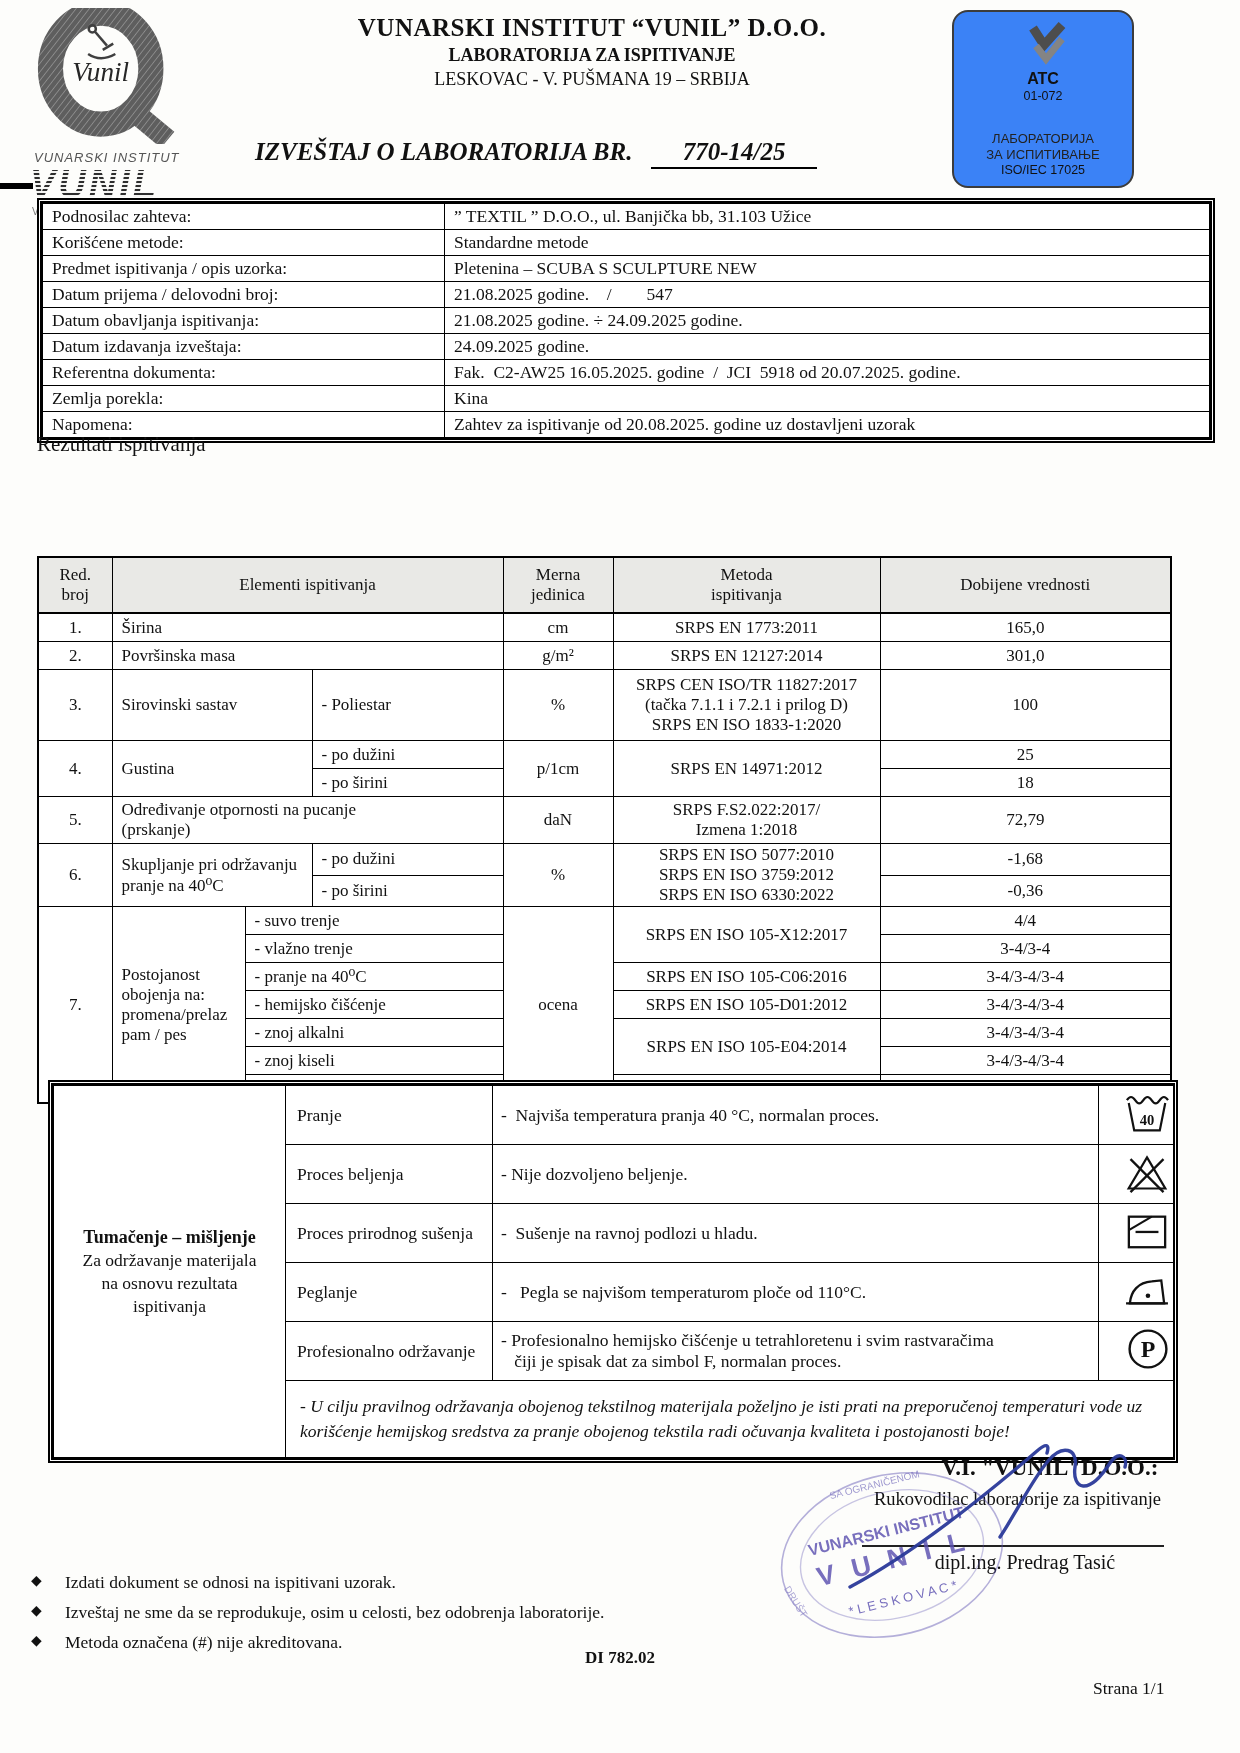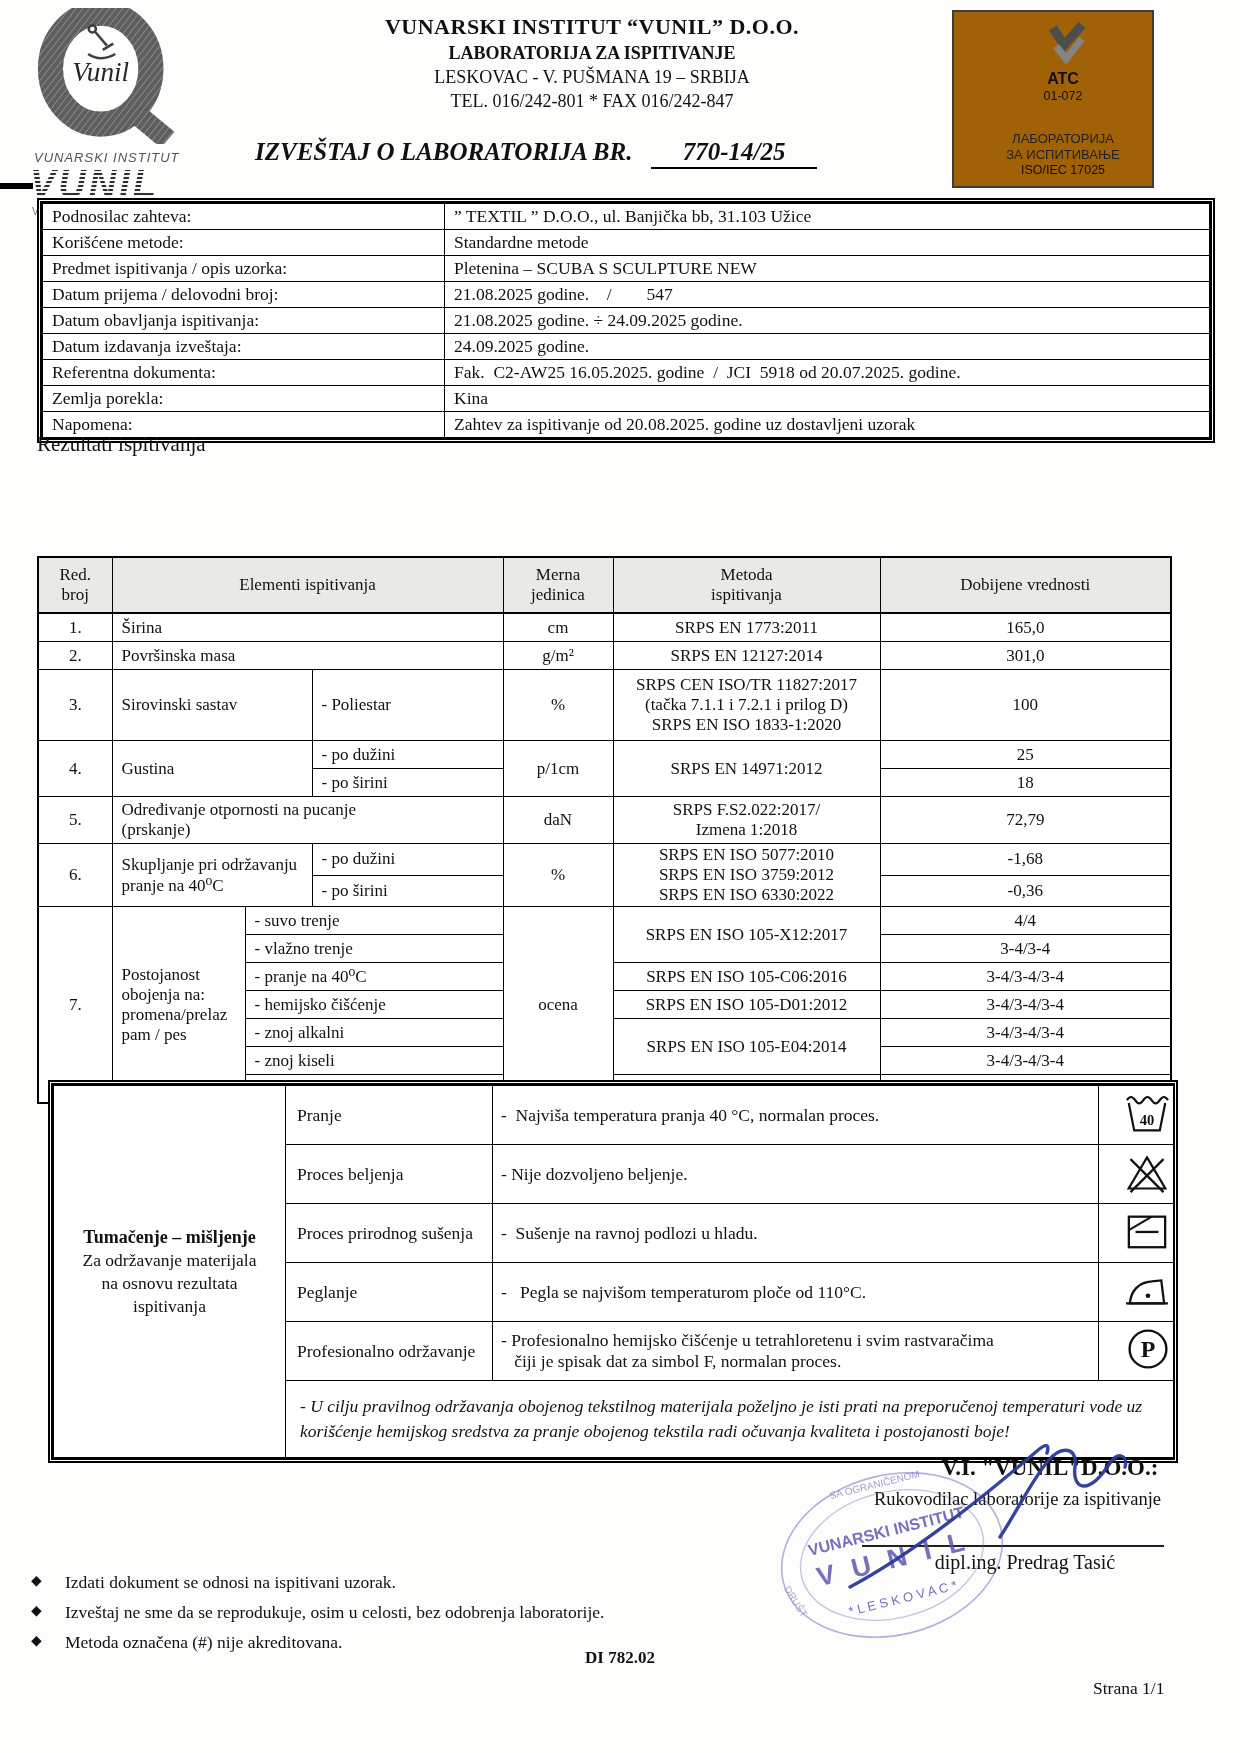--- a/index.html
+++ b/index.html
@@ -2,25 +2,25 @@
 <html><head>
 <meta charset="utf-8">
 <style>
   html,body{margin:0;padding:0;background:#888;}
   .page{position:relative;width:1240px;height:1753px;background:#fdfdfb;
         font-family:"Liberation Serif","DejaVu Serif",serif;color:#111;overflow:hidden;}
 
   
   .logo-block{position:absolute;left:28px;top:8px;width:215px;}
   .center-head{position:absolute;left:252px;top:14px;width:680px;text-align:center;}
-  .company-name{font-size:22px;font-weight:bold;letter-spacing:.5px;}
+  .company-name{font-size:25px;font-weight:bold;letter-spacing:.5px;}
   .lab-line{font-size:18px;font-weight:bold;margin-top:3px;}
   .addr-line,.tel-line{font-size:18px;margin-top:3px;}
   .badge{position:absolute;left:952px;top:10px;width:178px;height:174px;border:2px solid #3c3c3c;
-         border-radius:0;display:flex;flex-direction:column;align-items:center;background:#a16207;padding-left:20px;}
+         border-radius:16px;display:flex;flex-direction:column;align-items:center;background:#3b82f6;}
   .badge svg{margin-top:10px;}
   .badge .atc{font-family:"Liberation Sans",sans-serif;font-weight:bold;font-size:16px;margin-top:2px;}
   .badge .code{font-family:"Liberation Sans",sans-serif;font-size:12.5px;margin-top:1px;}
   .badge .cy{font-family:"Liberation Sans",sans-serif;font-size:13px;line-height:1.25;color:#222;}
   .badge .spacer{flex:1;}
   .badge .iso{font-family:"Liberation Sans",sans-serif;font-size:12.5px;margin-bottom:9px;}
   .q-small-title{font-family:"Liberation Sans",sans-serif;font-style:italic;font-size:13px;
                  letter-spacing:1px;color:#555;margin:2px 0 0 6px;}
   .wordmark{font-family:"Liberation Sans",sans-serif;font-weight:bold;font-style:italic;font-size:38px;
             letter-spacing:3px;color:#3a3a3a;margin-left:2px;line-height:1;}
@@ -107,21 +107,20 @@
     </svg>
     <div class="q-small-title">VUNARSKI INSTITUT</div>
     <div class="wordmark">VUNIL</div>
     <div class="logo-addr">Viljema Pušmana 19, Leskovac</div>
   </div>
 
   <div class="center-head">
     <div class="company-name">VUNARSKI INSTITUT “VUNIL” D.O.O.</div>
     <div class="lab-line">LABORATORIJA ZA ISPITIVANJE</div>
     <div class="addr-line">LESKOVAC - V. PUŠMANA 19 – SRBIJA</div>
-    <div class="tel-line">TEL. 016/242-801 * FAX  016/242-847</div>
   </div>
 
   <div class="badge">
     <svg width="52" height="46" viewBox="0 0 52 46">
       <path d="M16 6 L27 23 L45 3" stroke="#4d4d4d" stroke-width="9" fill="none"></path>
       <path d="M19 24 L29 37 L45 17" stroke="#848484" stroke-width="7" fill="none"></path>
     </svg>
     <div class="atc">ATC</div>
     <div class="code">01-072</div>
     <div class="spacer"></div>

